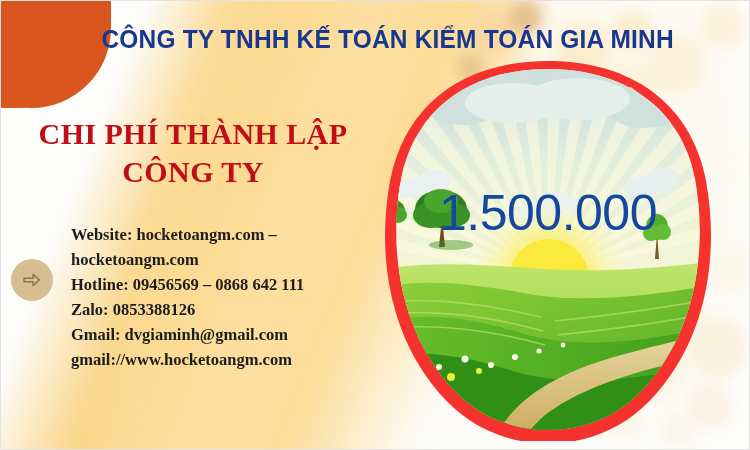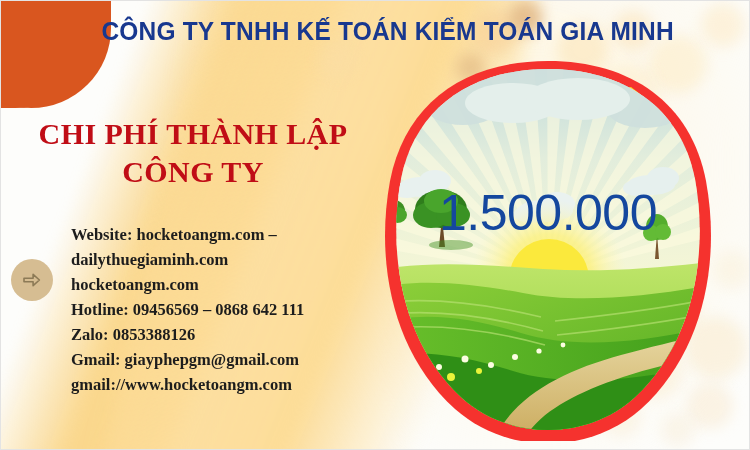--- a/index.html
+++ b/index.html
@@ -95,21 +95,21 @@
   .bokeh {
     position: absolute;
     border-radius: 50%;
     filter: blur(7px);
     pointer-events: none;
   }
 
   
   .header {
     position: absolute;
-    left: 0; top: 4px;
+    left: 0; top: 12px;
     width: 750px;
     height: 52px;
     display: flex;
     align-items: center;
     justify-content: center;
     z-index: 8;
   }
   .header-title {
     font-family: "Liberation Sans", sans-serif;
     font-weight: bold;
@@ -222,25 +222,24 @@
     <div class="header-title">CÔNG TY TNHH KẾ TOÁN KIỂM TOÁN GIA MINH</div>
   </div>
 
   <div class="left-col">
     <div class="headline">
       <span>CHI PHÍ THÀNH LẬP</span>
       <span class="l2">CÔNG TY</span>
     </div>
     <div class="contact" id="contact-block">
         <div class="line">Website: hocketoangm.com –</div>
-        <div class="line">dailythuegiaminh.com</div>
         <div class="line">hocketoangm.com</div>
         <div class="line">Hotline: 09456569 – 0868 642 111</div>
         <div class="line">Zalo: 0853388126</div>
-        <div class="line">Gmail: giayphepgm@gmail.com</div>
+        <div class="line">Gmail: dvgiaminh@gmail.com</div>
         <div class="line">gmail://www.hocketoangm.com</div>
       </div>
   </div>
 
   <div class="arrow-chip">
     <svg width="24" height="24" viewBox="0 0 24 24">
       <path d="M4 10.3h9.1V6.4l6.3 5.6-6.3 5.6v-3.9H4z" fill="none" stroke="#8c7a56" stroke-width="1.6" stroke-linejoin="round"></path>
     </svg>
   </div>
 

